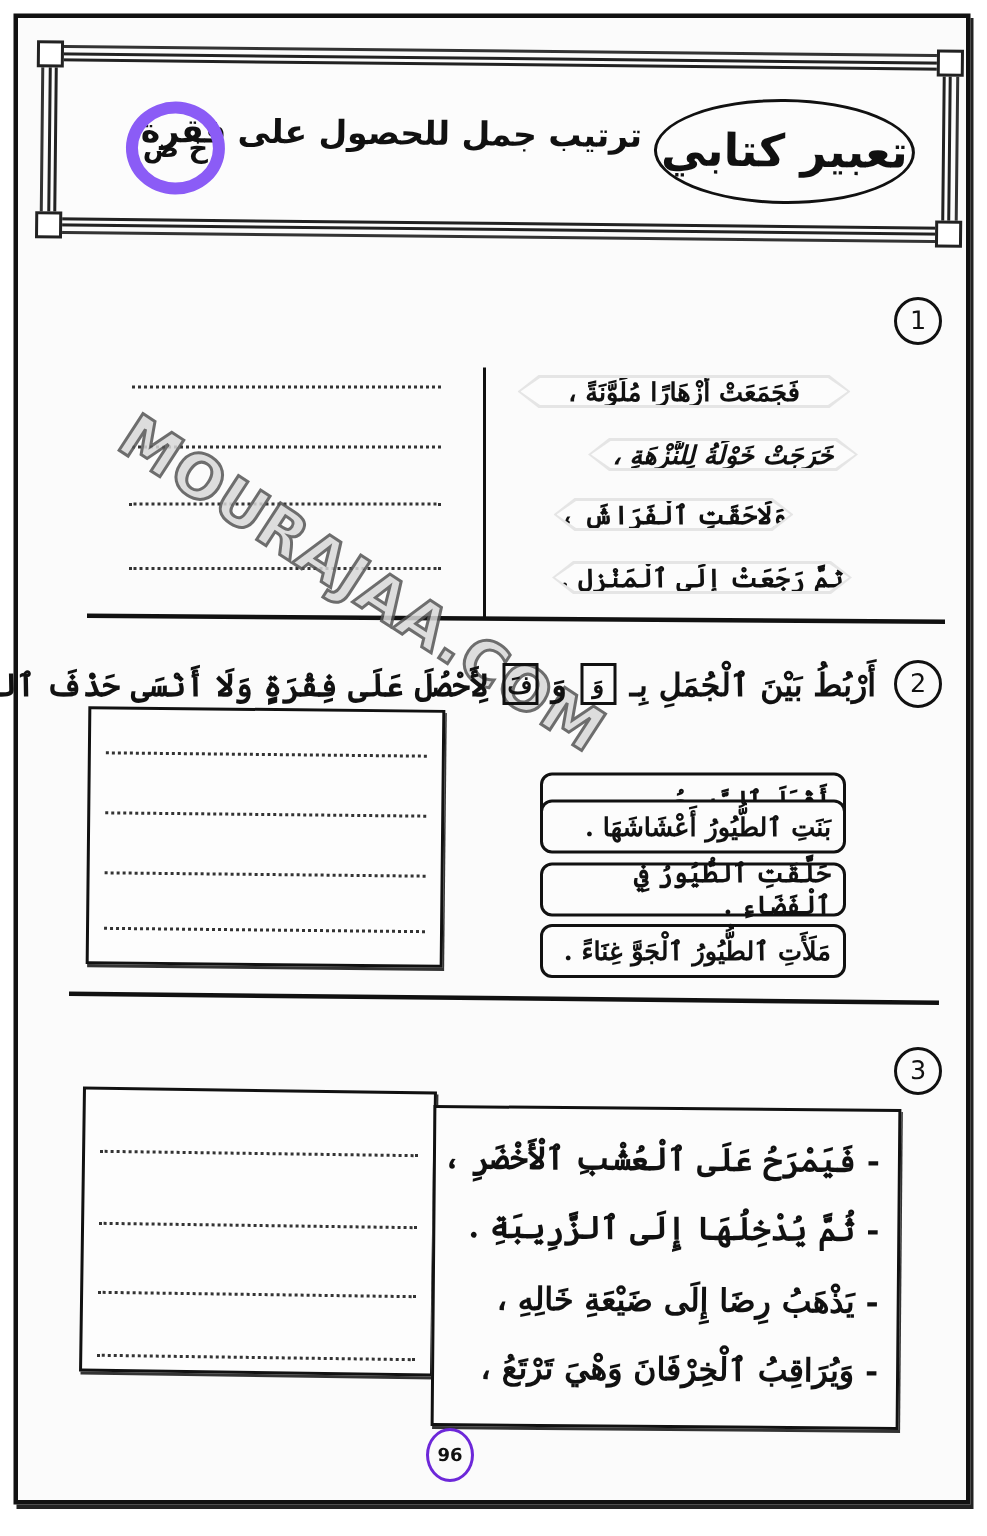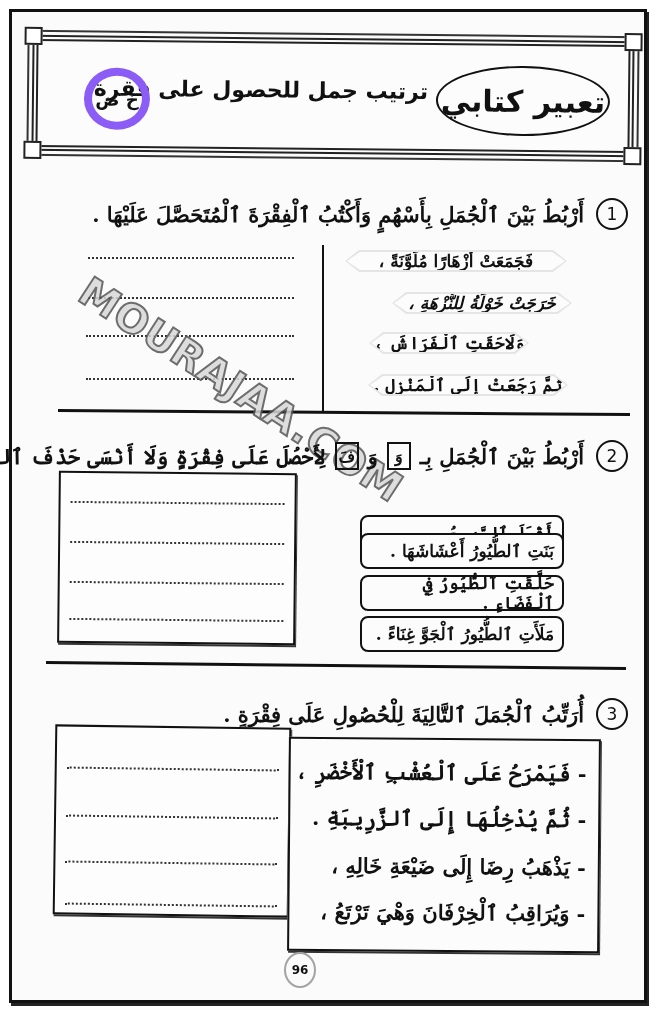--- a/index.html
+++ b/index.html
@@ -90,21 +90,21 @@
     position: absolute; left: 288px; top: 738px; width: 308px; height: 210px;
     border: 2px solid #111; background: #fcfcfc; box-shadow: 1px 2px 0 #333;
     transform: rotate(0.5deg);
   }
   .sentence {
     position: absolute; right: 12px; direction: rtl; white-space: nowrap;
     font-family: "DejaVu Serif", serif; font-size: 21px; font-weight: bold;
   }
   .page-number {
     position: absolute; left: 284px; top: 952px; width: 28px; height: 32px;
-    border: 2px solid #a3a3a3; border-radius: 50%;
+    border: 2px solid #6d28d9; border-radius: 50%;
     display: flex; align-items: center; justify-content: center;
     font-size: 12px; font-weight: bold;
   }
   .watermark {
     position: absolute; left: 96px; top: 268px; transform: rotate(33deg);
     transform-origin: left top;
     font-family: "DejaVu Sans", sans-serif; font-weight: bold; font-size: 40px;
     color: #d8d8d8; -webkit-text-stroke: 2px #555; letter-spacing: 1px;
     white-space: nowrap; opacity: 0.85;
   }
@@ -119,21 +119,20 @@
   <div class="corner tr"></div>
   <div class="corner bl"></div>
   <div class="corner br"></div>
   <div class="badge-oval">تعبير كتابي</div>
   <div class="banner-title">ترتيب جمل للحصول على فقرة</div>
   <div class="badge-circle">خ ض</div>
 </div>
 
 <div class="instruction" style="right:30px; top:198px;">
   <span class="num-circle">1</span>
-  <span>أَرْبُطُ بَيْنَ ٱلْجُمَلِ بِأَسْهُمٍ وَأَكْتُبُ ٱلْفِقْرَةَ ٱلْمُتَحَصَّلَ عَلَيْهَا .</span>
 </div>
 
 <div class="vline" style="left:322px; top:245px; height:168px;"></div>
 <div class="divider" style="left:58px; top:411px; width:572px; transform:rotate(0.4deg);"></div>
 
 <div class="hex" style="left:345px; top:250px; width:222px;">
   <div class="hex-inner">فَجَمَعَتْ أَزْهَارًا مُلَوَّنَةً ،</div>
 </div>
 <div class="hex" style="left:392px; top:292px; width:180px;font-style:italic;">
   <div class="hex-inner">خَرَجَتْ خَوْلَةُ لِلنُّزْهَةِ ،</div>
@@ -180,21 +179,20 @@
   <span>حَلَّقَتِ ٱلطُّيُورُ فِي ٱلْفَضَاءِ .</span>
 </div>
 <div class="rbox" style="top:616px;">
   <span>مَلَأَتِ ٱلطُّيُورُ ٱلْجَوَّ غِنَاءً .</span>
 </div>
 
 <div class="divider" style="left:46px; top:664px; width:580px; transform:rotate(0.6deg);"></div>
 
 <div class="instruction" style="right:30px; top:698px;">
   <span class="num-circle">3</span>
-  <span>أُرَتِّبُ ٱلْجُمَلَ ٱلتَّالِيَةَ لِلْحُصُولِ عَلَى فِقْرَةٍ .</span>
 </div>
 
 <div class="write-box" style="left:54px; top:726px; width:232px; height:186px; transform:rotate(0.8deg);">
   <div class="dotline" style="top:40px;"></div>
   <div class="dotline" style="top:88px;"></div>
   <div class="dotline" style="top:134px;"></div>
   <div class="dotline" style="top:176px;"></div>
 </div>
 
 <div class="sentence-box">

